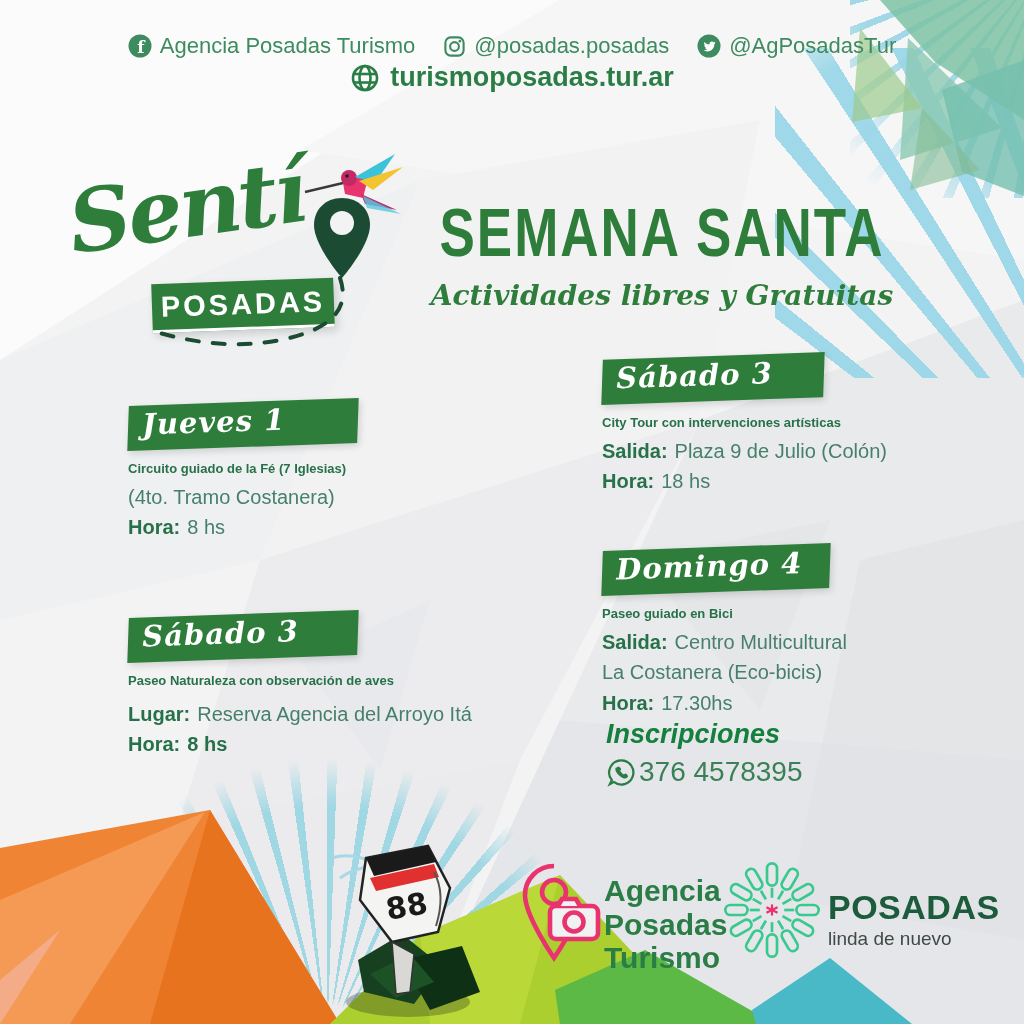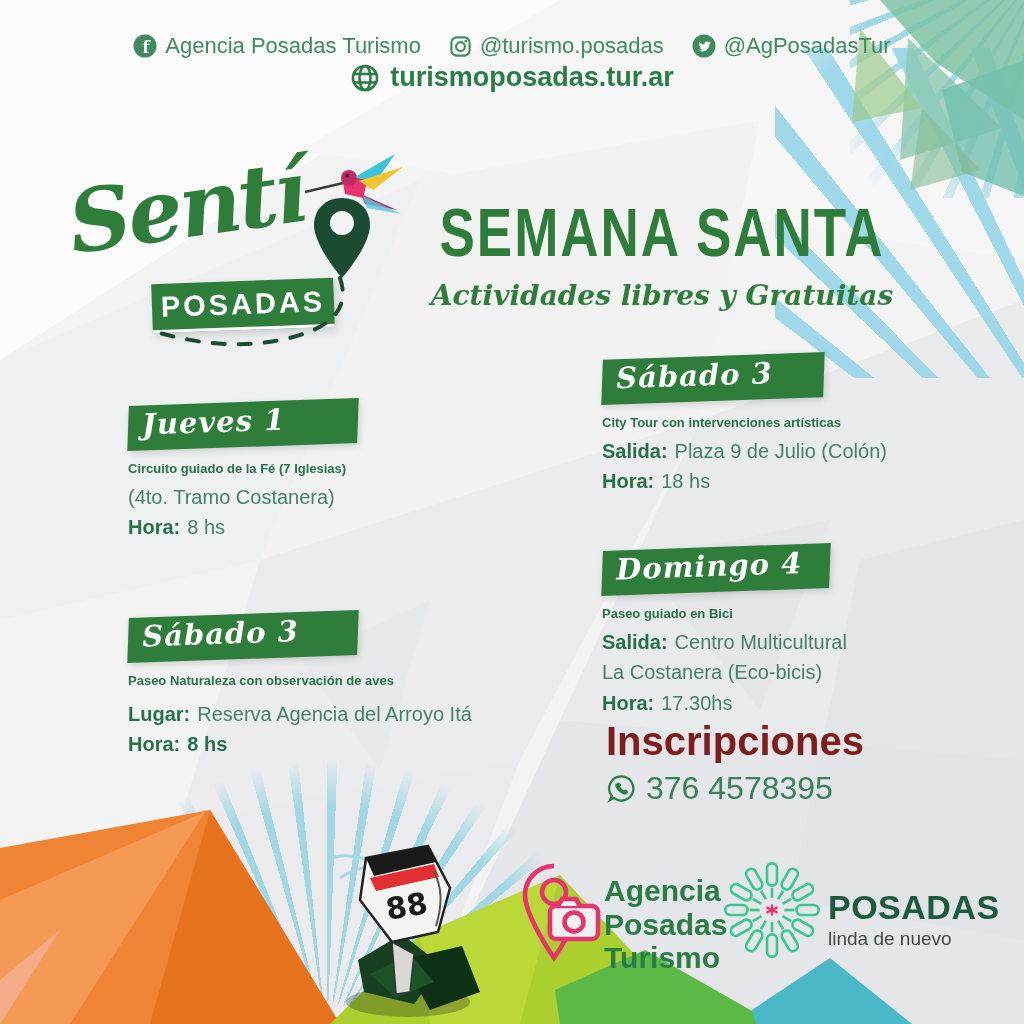--- a/index.html
+++ b/index.html
@@ -51,22 +51,22 @@
   .day-banner span{display:inline-block;transform:skewX(4deg);font-family:"DejaVu Serif",serif;
               font-style:italic;font-weight:bold;font-size:29px;letter-spacing:1px;}
   .ev-title{margin:13px 0 5px;font-size:13px;line-height:1.35;font-weight:bold;color:#27714a;}
   .nowrap{white-space:nowrap;}
   .ev-line{margin:2px 0;font-size:20px;line-height:1.44;color:#47806a;}
   .ev-line b{color:#27714a;margin-right:7px;}
   .ev-line .bold{font-weight:bold;color:#27714a;}
 
   
   .insc{left:606px;top:719px;}
-  .insc-title{font-size:40px;font-weight:bold;color:#7f1d1d;}
-  .phone-row{display:flex;align-items:center;gap:9px;margin-top:6px;color:#3b8157;font-size:32px;}
+  .insc-title{font-size:27px;font-weight:bold;color:#15803d;font-style:italic;}
+  .phone-row{display:flex;align-items:center;gap:2px;margin-top:6px;color:#3b8157;font-size:28px;}
 
   
   .agency-text{left:604px;top:874px;font-size:30px;font-weight:bold;line-height:1.12;color:#2b7d46;}
   .city-block{left:828px;top:888px;}
   .city-name{font-size:34px;font-weight:800;color:#1c5b3c;letter-spacing:.5px;}
   .city-tag{font-size:19px;color:#3f4a45;margin-top:1px;}
 </style>
 </head>
 <body>
 
@@ -131,21 +131,21 @@
         <text x="13" y="18.5" font-size="17" font-weight="bold" fill="#fff" text-anchor="middle" font-family="DejaVu Serif, serif">f</text>
       </svg>
       <span>Agencia Posadas Turismo</span>
     </div>
     <div class="social-item">
       <svg width="23" height="23" viewBox="0 0 24 24" fill="none" stroke="#3d8b5f" stroke-width="2.2">
         <rect x="2.5" y="2.5" width="19" height="19" rx="5.5"></rect>
         <circle cx="12" cy="12" r="4.6"></circle>
         <circle cx="17.6" cy="6.4" r="1.4" fill="#3d8b5f" stroke="none"></circle>
       </svg>
-      <span>@turismo.posadas</span>
+      <span>@posadas.posadas</span>
     </div>
     <div class="social-item">
       <svg width="24" height="24" viewBox="0 0 24 24">
         <circle cx="12" cy="12" r="11.5" fill="#3d8b5f"></circle>
         <path fill="#fff" d="M18.7,8.6c-0.4,0.2-0.9,0.3-1.4,0.4c0.5-0.3,0.9-0.8,1-1.4c-0.5,0.3-1,0.5-1.6,0.6 c-0.4-0.5-1.1-0.8-1.8-0.8c-1.4,0-2.5,1.1-2.5,2.5c0,0.2,0,0.4,0.1,0.6C10.4,10.4,8.6,9.4,7.4,7.9C7.2,8.3,7.1,8.7,7.1,9.2 c0,0.9,0.4,1.6,1.1,2.1c-0.4,0-0.8-0.1-1.1-0.3v0c0,1.2,0.9,2.2,2,2.4c-0.2,0.1-0.4,0.1-0.7,0.1c-0.2,0-0.3,0-0.5,0 c0.3,1,1.2,1.7,2.3,1.7c-0.9,0.7-1.9,1.1-3.1,1.1c-0.2,0-0.4,0-0.6,0c1.1,0.7,2.4,1.1,3.8,1.1c4.6,0,7.1-3.8,7.1-7.1v-0.3 C17.9,9.6,18.4,9.1,18.7,8.6z"></path>
       </svg>
       <span>@AgPosadasTur</span>
     </div>
   </div>
 

